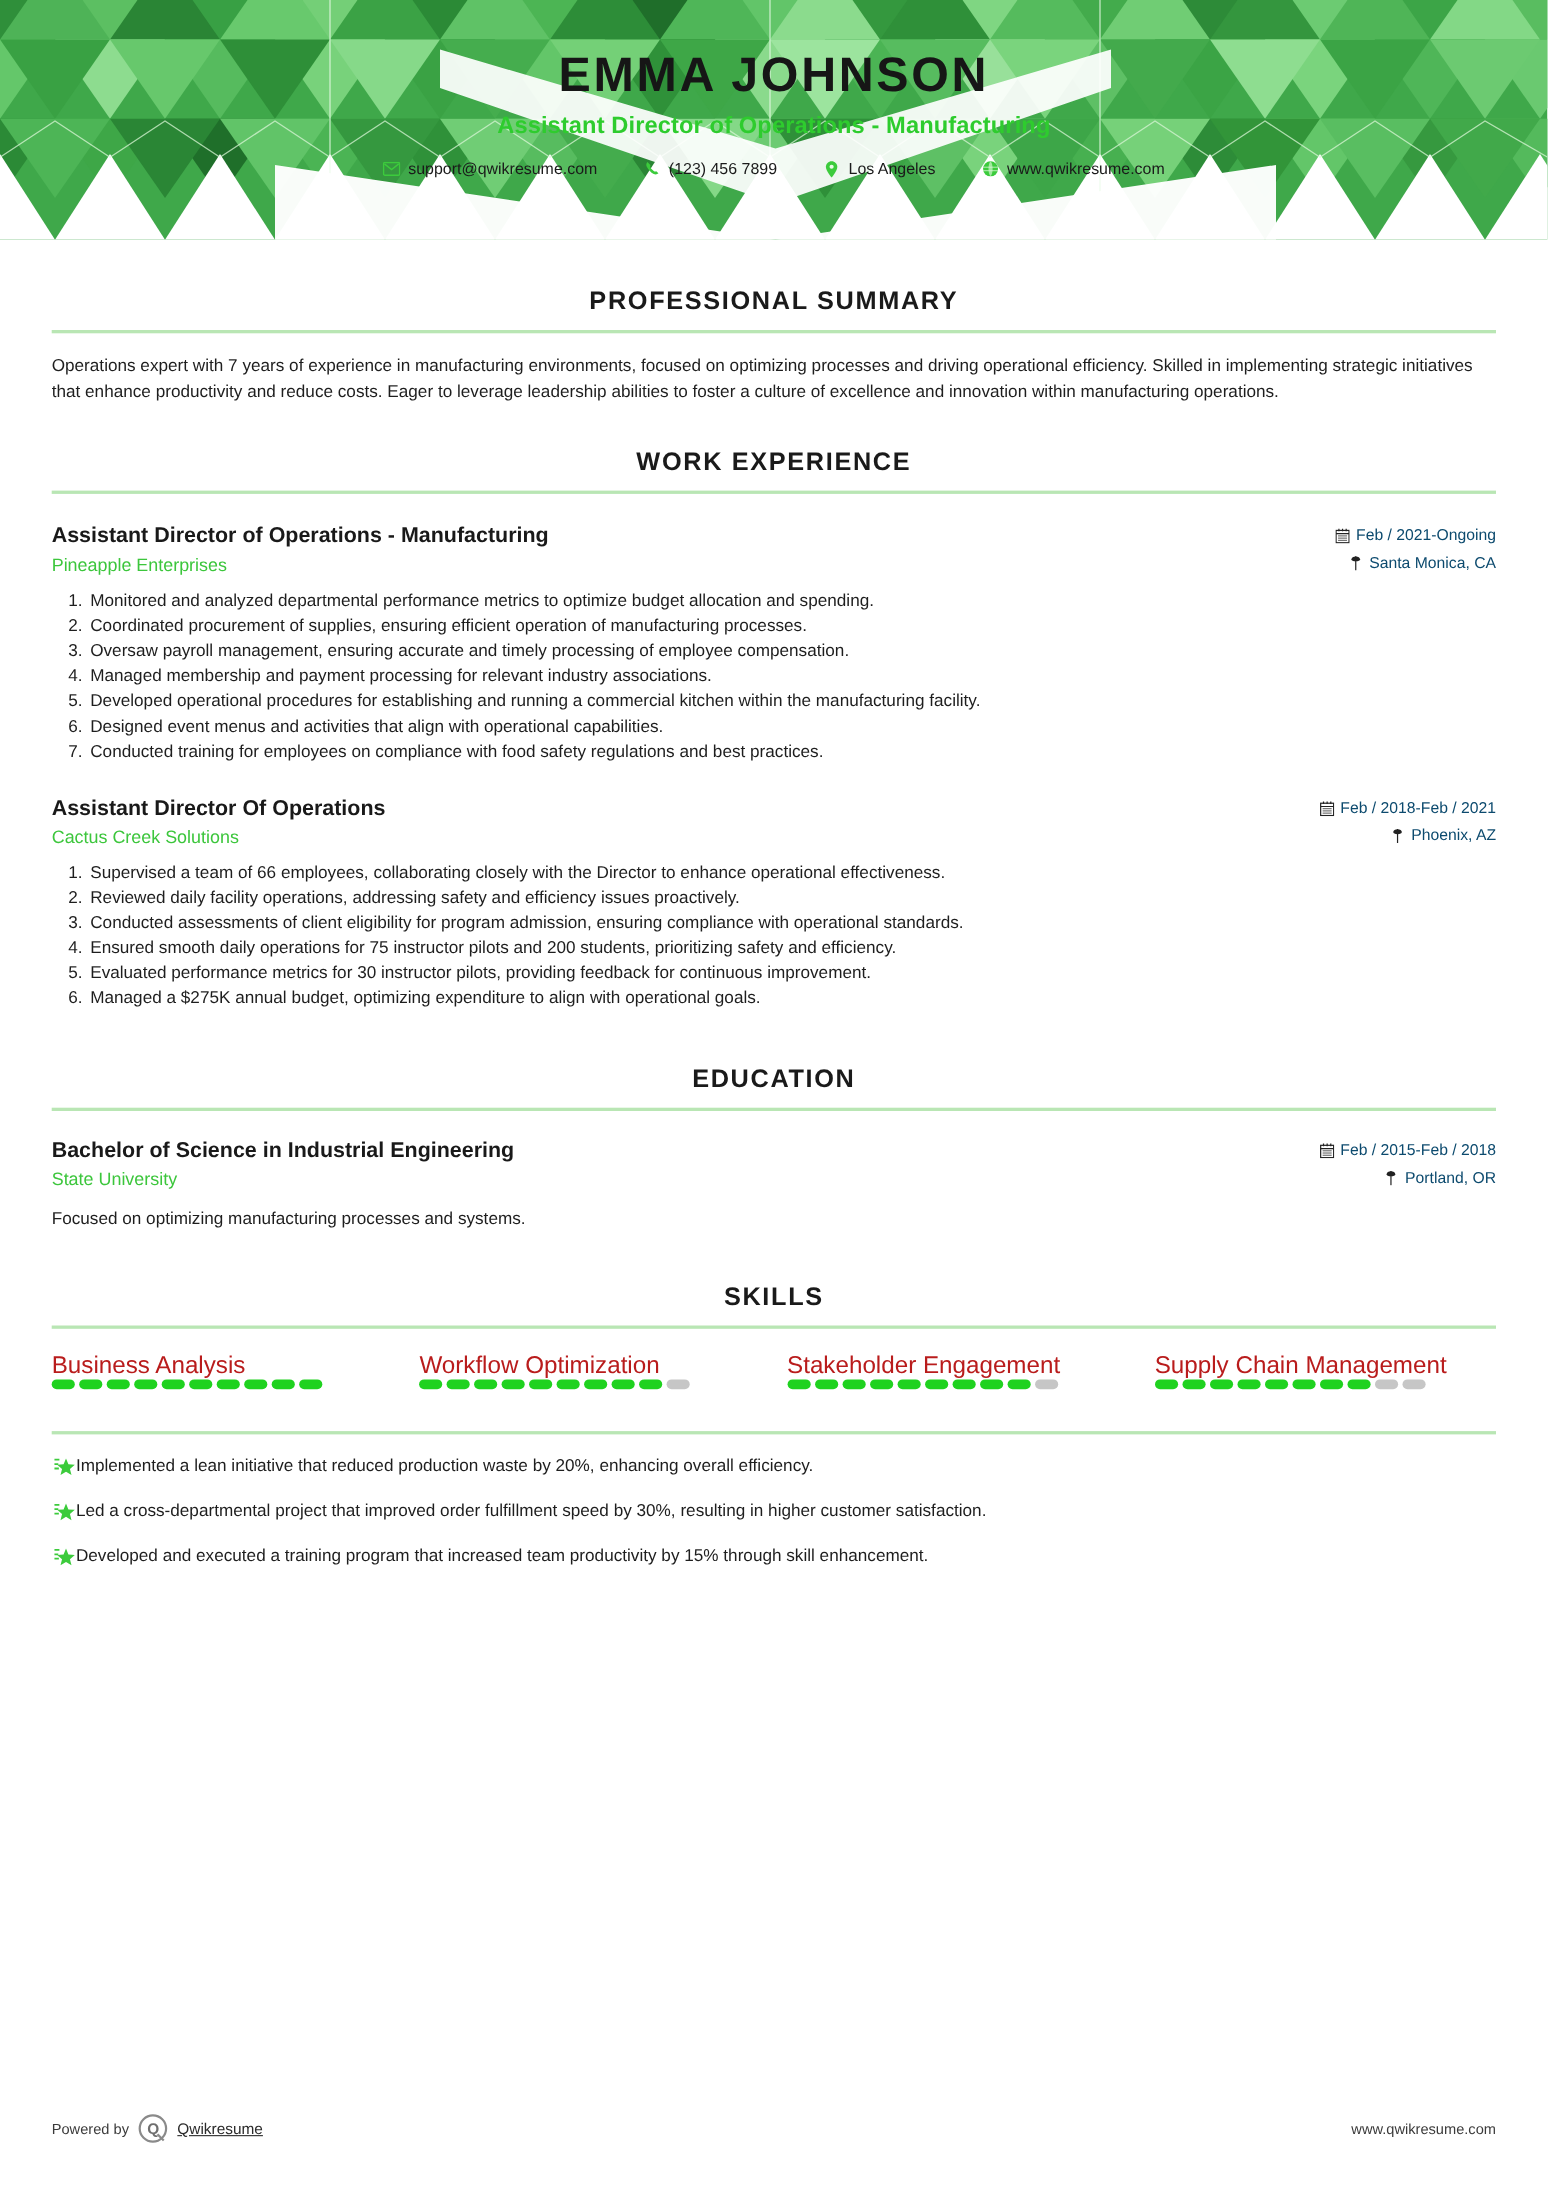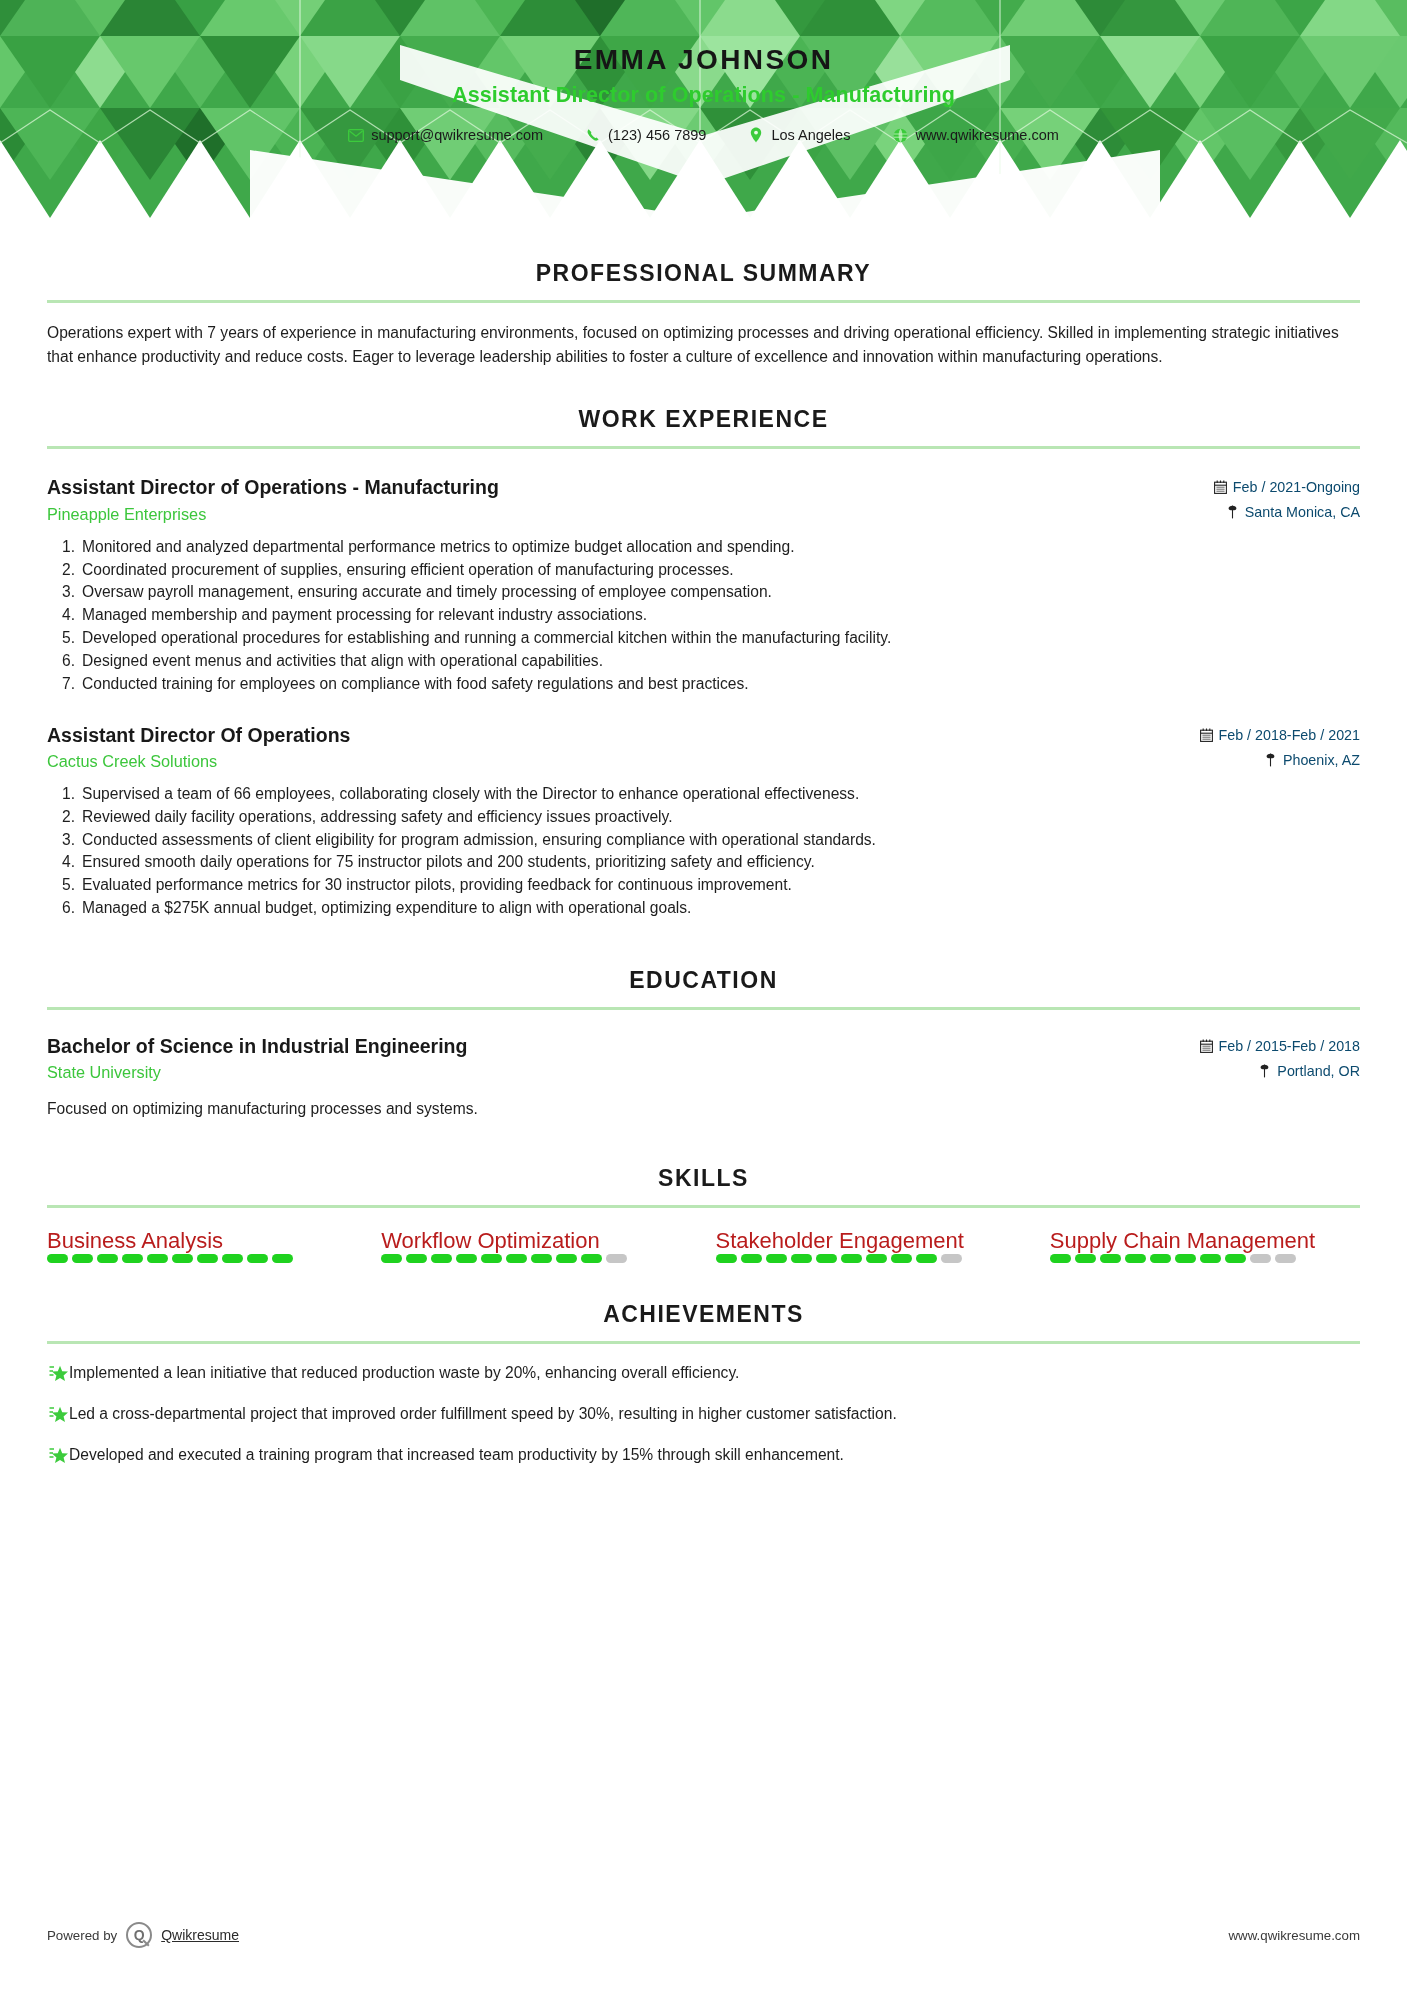--- a/index.html
+++ b/index.html
@@ -31,21 +31,21 @@
   }
   .pattern svg { display: block; width: 1407px; height: 218px; }
 
   .header-content {
     position: relative;
     z-index: 5;
     padding-top: 44px;
     text-align: center;
   }
   .name {
-    font-size: 28px;
+    font-size: 44px;
     font-weight: bold;
     letter-spacing: 2.4px;
     color: #161616;
     line-height: 1.15;
   }
   .job-title {
     margin-top: 7px;
     font-size: 21.5px;
     font-weight: bold;
     color: #2ecc2e;
@@ -628,21 +628,20 @@
             <span class="seg"></span>
             <span class="seg"></span>
             <span class="seg off"></span>
             <span class="seg off"></span>
           </div>
         </div>
       </div>
     </div>
 
     <div class="section" style="margin-top:38px;">
-      <div class="section-title">ACHIEVEMENTS</div>
       <div class="rule"></div>
 
       <div class="ach-list">
         <div class="ach-item">
           <span class="ach-icon">
             <svg width="22" height="22" viewBox="0 0 22 22">
                 <path d="M2.5 4 L7 4 M2.5 8 L6 8 M2.5 12 L6.5 12" stroke="#3ccb3c" stroke-width="1.6"></path>
                 <polygon points="13,2.8 15.2,8.2 21,8.6 16.6,12.4 18,18 13,14.9 8,18 9.4,12.4 5,8.6 10.8,8.2" fill="#3ccb3c"></polygon>
               </svg>
           </span>

